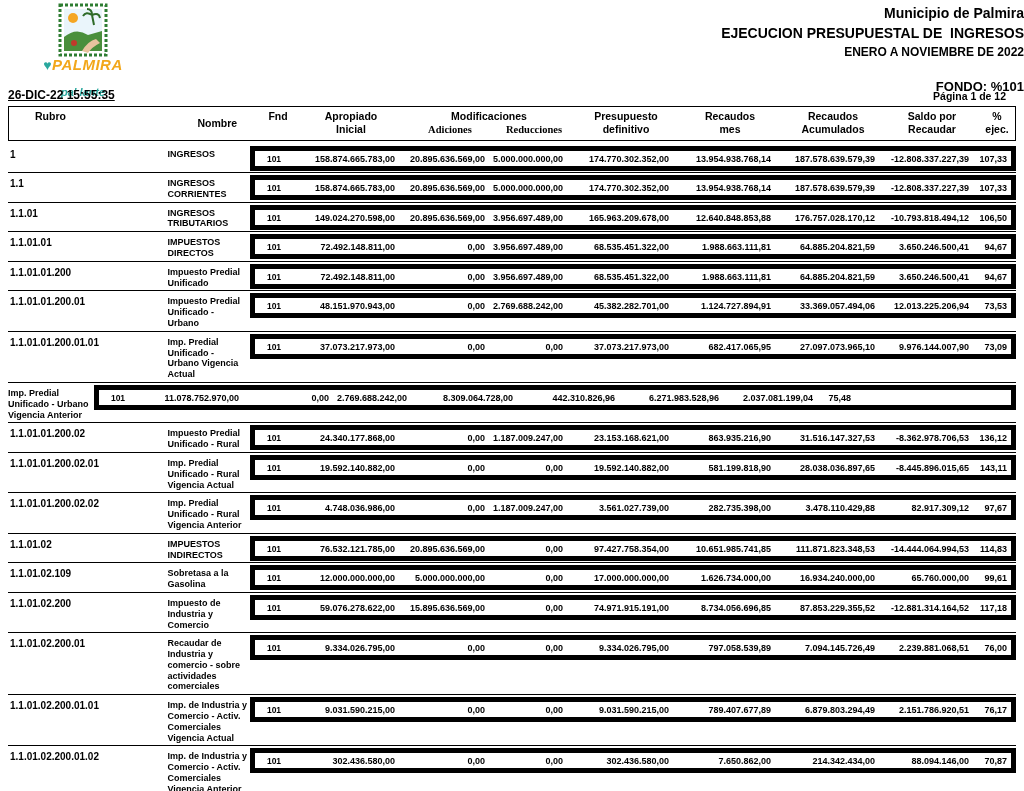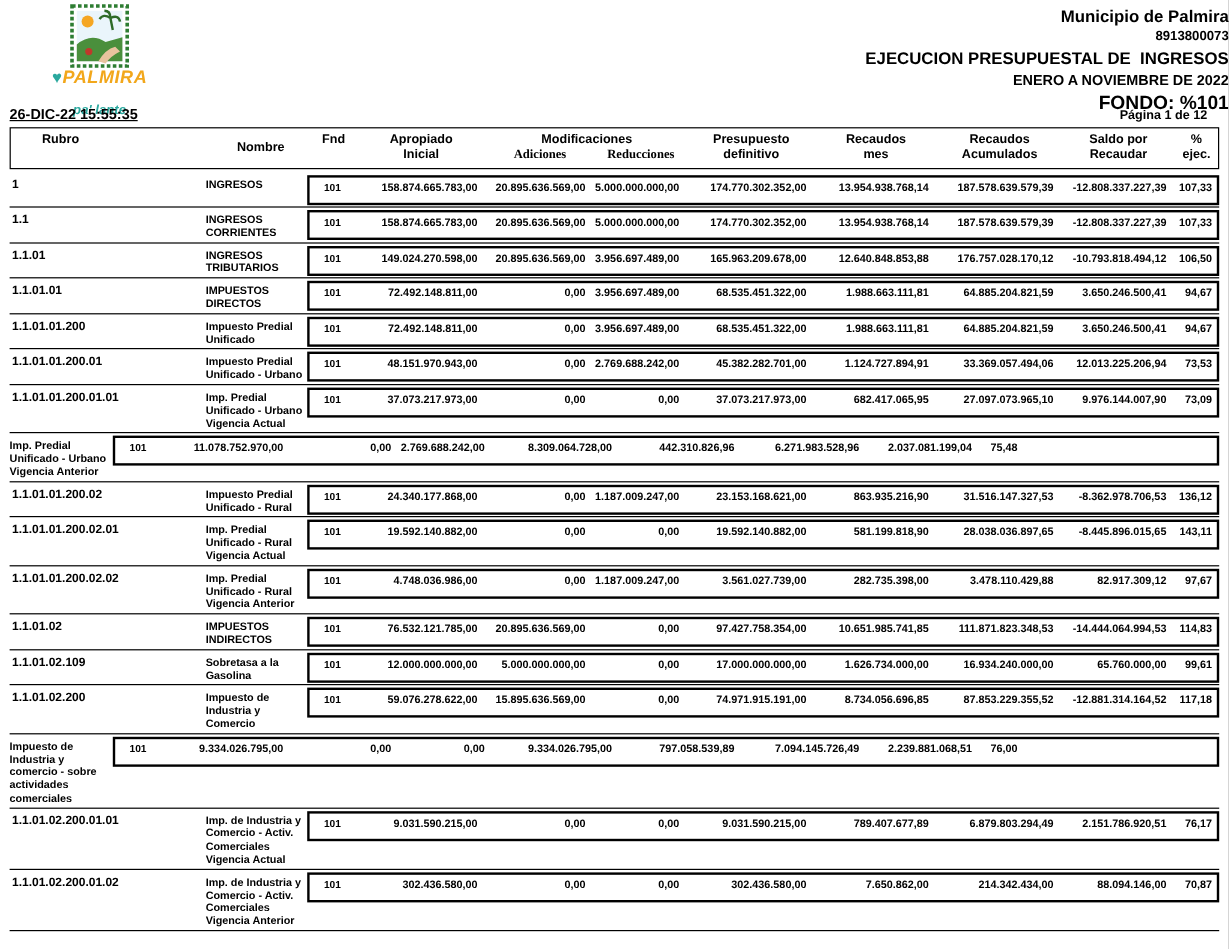--- a/index.html
+++ b/index.html
@@ -16,39 +16,39 @@
   .logo .wordmark { font-size:15px; font-style:italic; color:#f2a71b; letter-spacing:0.5px; line-height:1; }
   .logo .wordmark .heart { color:#2aa89e; font-size:14px; }
   .logo .tagline { font-size:11px; font-style:italic; color:#2aa89e; line-height:1; margin-top:15px; }
   .stamp-date { position:absolute; left:8px; top:88px; font-size:12px;text-decoration:underline; }
   .page-num  { position:absolute; right:18px; top:90px; font-size:10.5px; }
   .center-head { text-align:right; padding-top:5px; }
   .center-head .l1 { font-size:14px; }
   .center-head .l2 { font-size:11px; margin-top:3px; }
   .center-head .l3 { font-size:14px; margin-top:4px; white-space:pre-wrap; }
   .center-head .l4 { font-size:12px; margin-top:4px; }
-  .center-head .l5 { font-size:16px; margin-top:4px; }
+  .center-head .l5 { font-size:13px; margin-top:20px; }
   
   .tbl { margin:0 8px; }
   .thead {
     display:flex; border:1.5px solid #000; min-height:35px; margin-bottom:3px;
     font-size:10.5px; align-items:flex-start;
   }
   .h-rubro { width:166px; padding:3px 2px 0 6px;margin-left:20px; }
   .h-nombre { width:86px; padding:10px 2px 0 18px; }
   .h-nums { flex:1; display:grid; grid-template-columns:38px 108px 168px 106px 102px 104px 94px 36px; padding-top:3px; }
   .h-cell { text-align:center; line-height:1.25; }
   .h-modif .sub { display:flex;font-family:Liberation Serif, serif; }
   .h-modif .sub span:first-child { width:90px; text-align:center; }
   .h-modif .sub span:last-child  { width:78px; text-align:center; }
   .tbody .trow { display:flex; border-bottom:1px solid #000; padding:2px 0 1px 0; }
   .c-rubro { width:166px; font-size:10px; padding:3px 2px 2px 2px; line-height:1.1; }
   .c-nombre { width:86px; font-size:9px; padding:3px 3px 1px 0; line-height:1.2; }
   .numbox {
-    flex:1; border:2px solid #000000; align-self:flex-start;
+    flex:1; border:5px solid #000000; align-self:flex-start;
     display:grid; grid-template-columns:38px 108px 90px 78px 106px 102px 104px 94px 36px;
     min-height:25px; padding-top:3px;
   }
   .c-fnd { text-align:center; font-size:8.5px; }
   .c-num { text-align:right; font-size:9px; padding-right:6px; white-space:nowrap; }
   .c-pct { text-align:right; font-size:9px; padding-right:4px; white-space:nowrap; }
 </style>
 </head>
 <body>
 
@@ -67,21 +67,20 @@
           <circle cx="16" cy="40" r="3" fill="#c0392b"></circle>
           <path d="M24 48 q6 -10 14 -12 l4 4 q-8 4 -12 10 Z" fill="#e8c39e"></path>
         </svg>
       </span>
       <div class="wordmark"><span class="heart">♥</span><span>PALMIRA</span></div>
       <div class="tagline">pa' lante</div>
     </div>
 
     <div class="center-head">
       <div class="l1">Municipio de Palmira</div>
-      <div class="l2">8913800073</div>
       <div class="l3">EJECUCION PRESUPUESTAL DE  INGRESOS</div>
       <div class="l4">ENERO A NOVIEMBRE DE 2022</div>
       <div class="l5">FONDO: %101</div>
     </div>
 
     <div class="stamp-date">26-DIC-22 15:55:35</div>
     <div class="page-num">Página 1 de 12</div>
   </div>
 
   <div class="tbl">
@@ -329,21 +328,22 @@
             <div class="c-num">15.895.636.569,00</div>
             <div class="c-num">0,00</div>
             <div class="c-num">74.971.915.191,00</div>
             <div class="c-num">8.734.056.696,85</div>
             <div class="c-num">87.853.229.355,52</div>
             <div class="c-num">-12.881.314.164,52</div>
             <div class="c-pct">117,18</div>
           </div>
         </div>
         <div class="trow">
-          <div class="c-nombre">Impuesto de Industria y comercio - sobre actividades comerciales</div>
+          <div class="c-rubro">1.1.01.02.200.01</div>
+          <div class="c-nombre">Recaudar de Industria y comercio - sobre actividades comerciales</div>
           <div class="numbox">
             <div class="c-fnd">101</div>
             <div class="c-num">9.334.026.795,00</div>
             <div class="c-num">0,00</div>
             <div class="c-num">0,00</div>
             <div class="c-num">9.334.026.795,00</div>
             <div class="c-num">797.058.539,89</div>
             <div class="c-num">7.094.145.726,49</div>
             <div class="c-num">2.239.881.068,51</div>
             <div class="c-pct">76,00</div>

